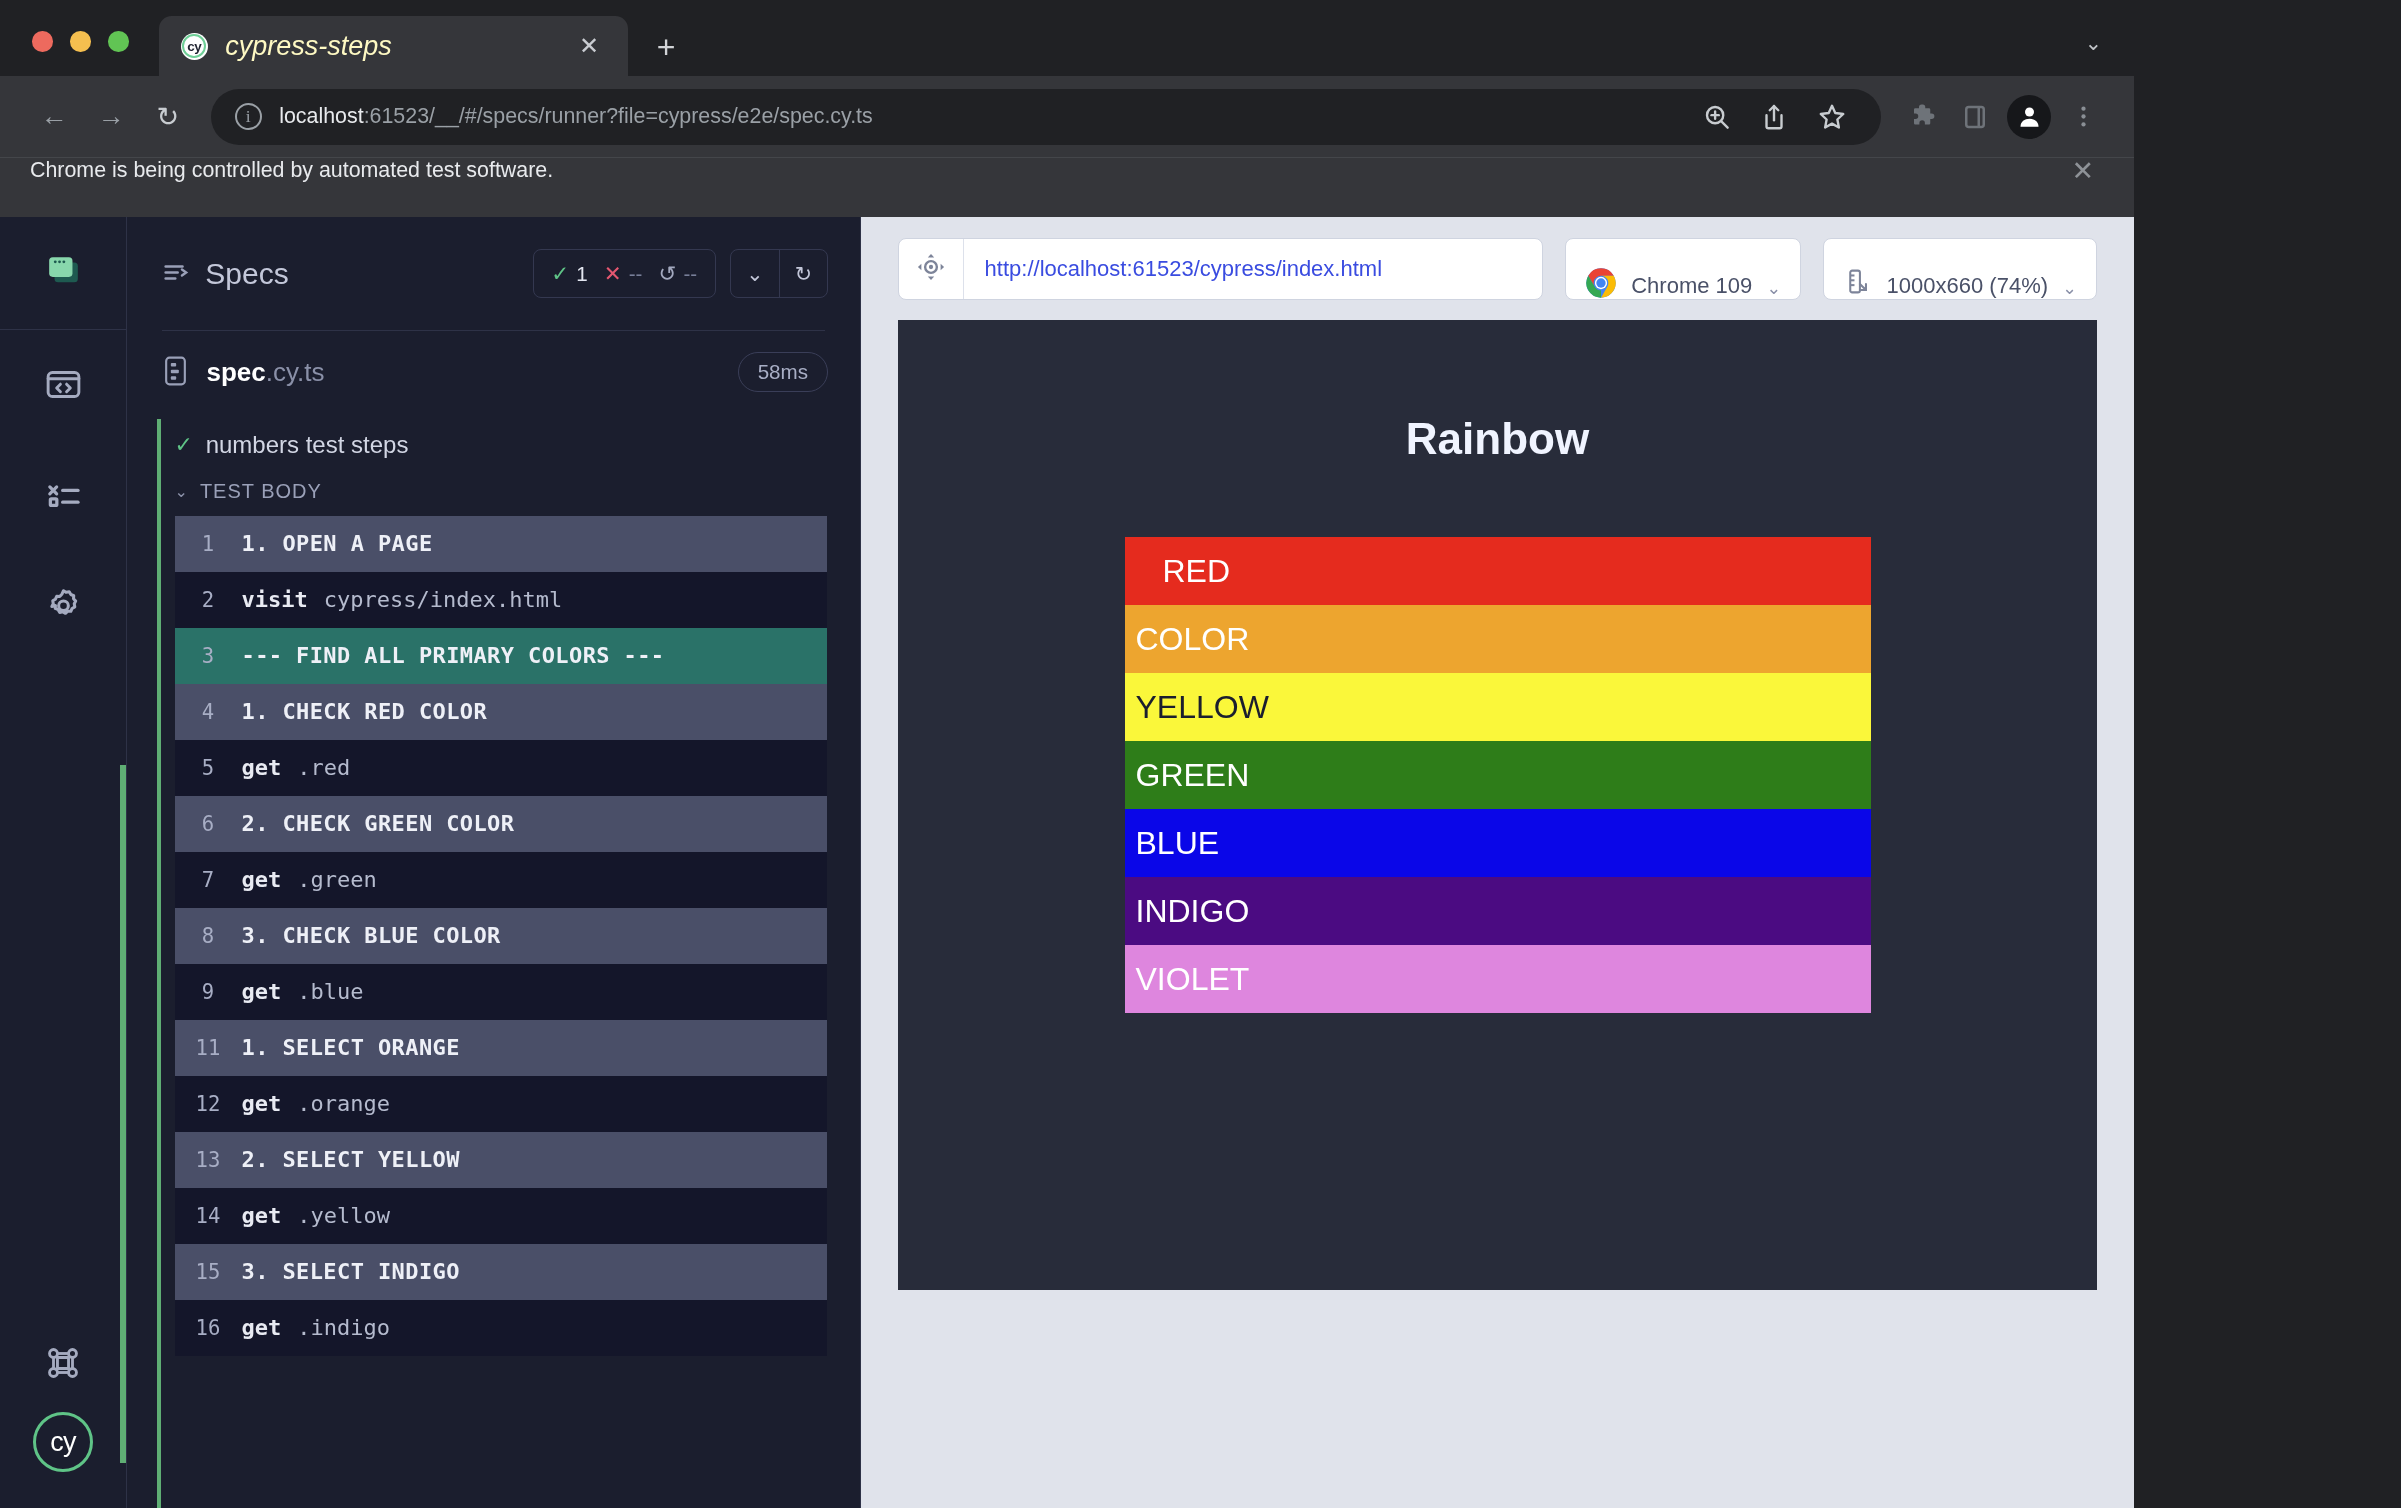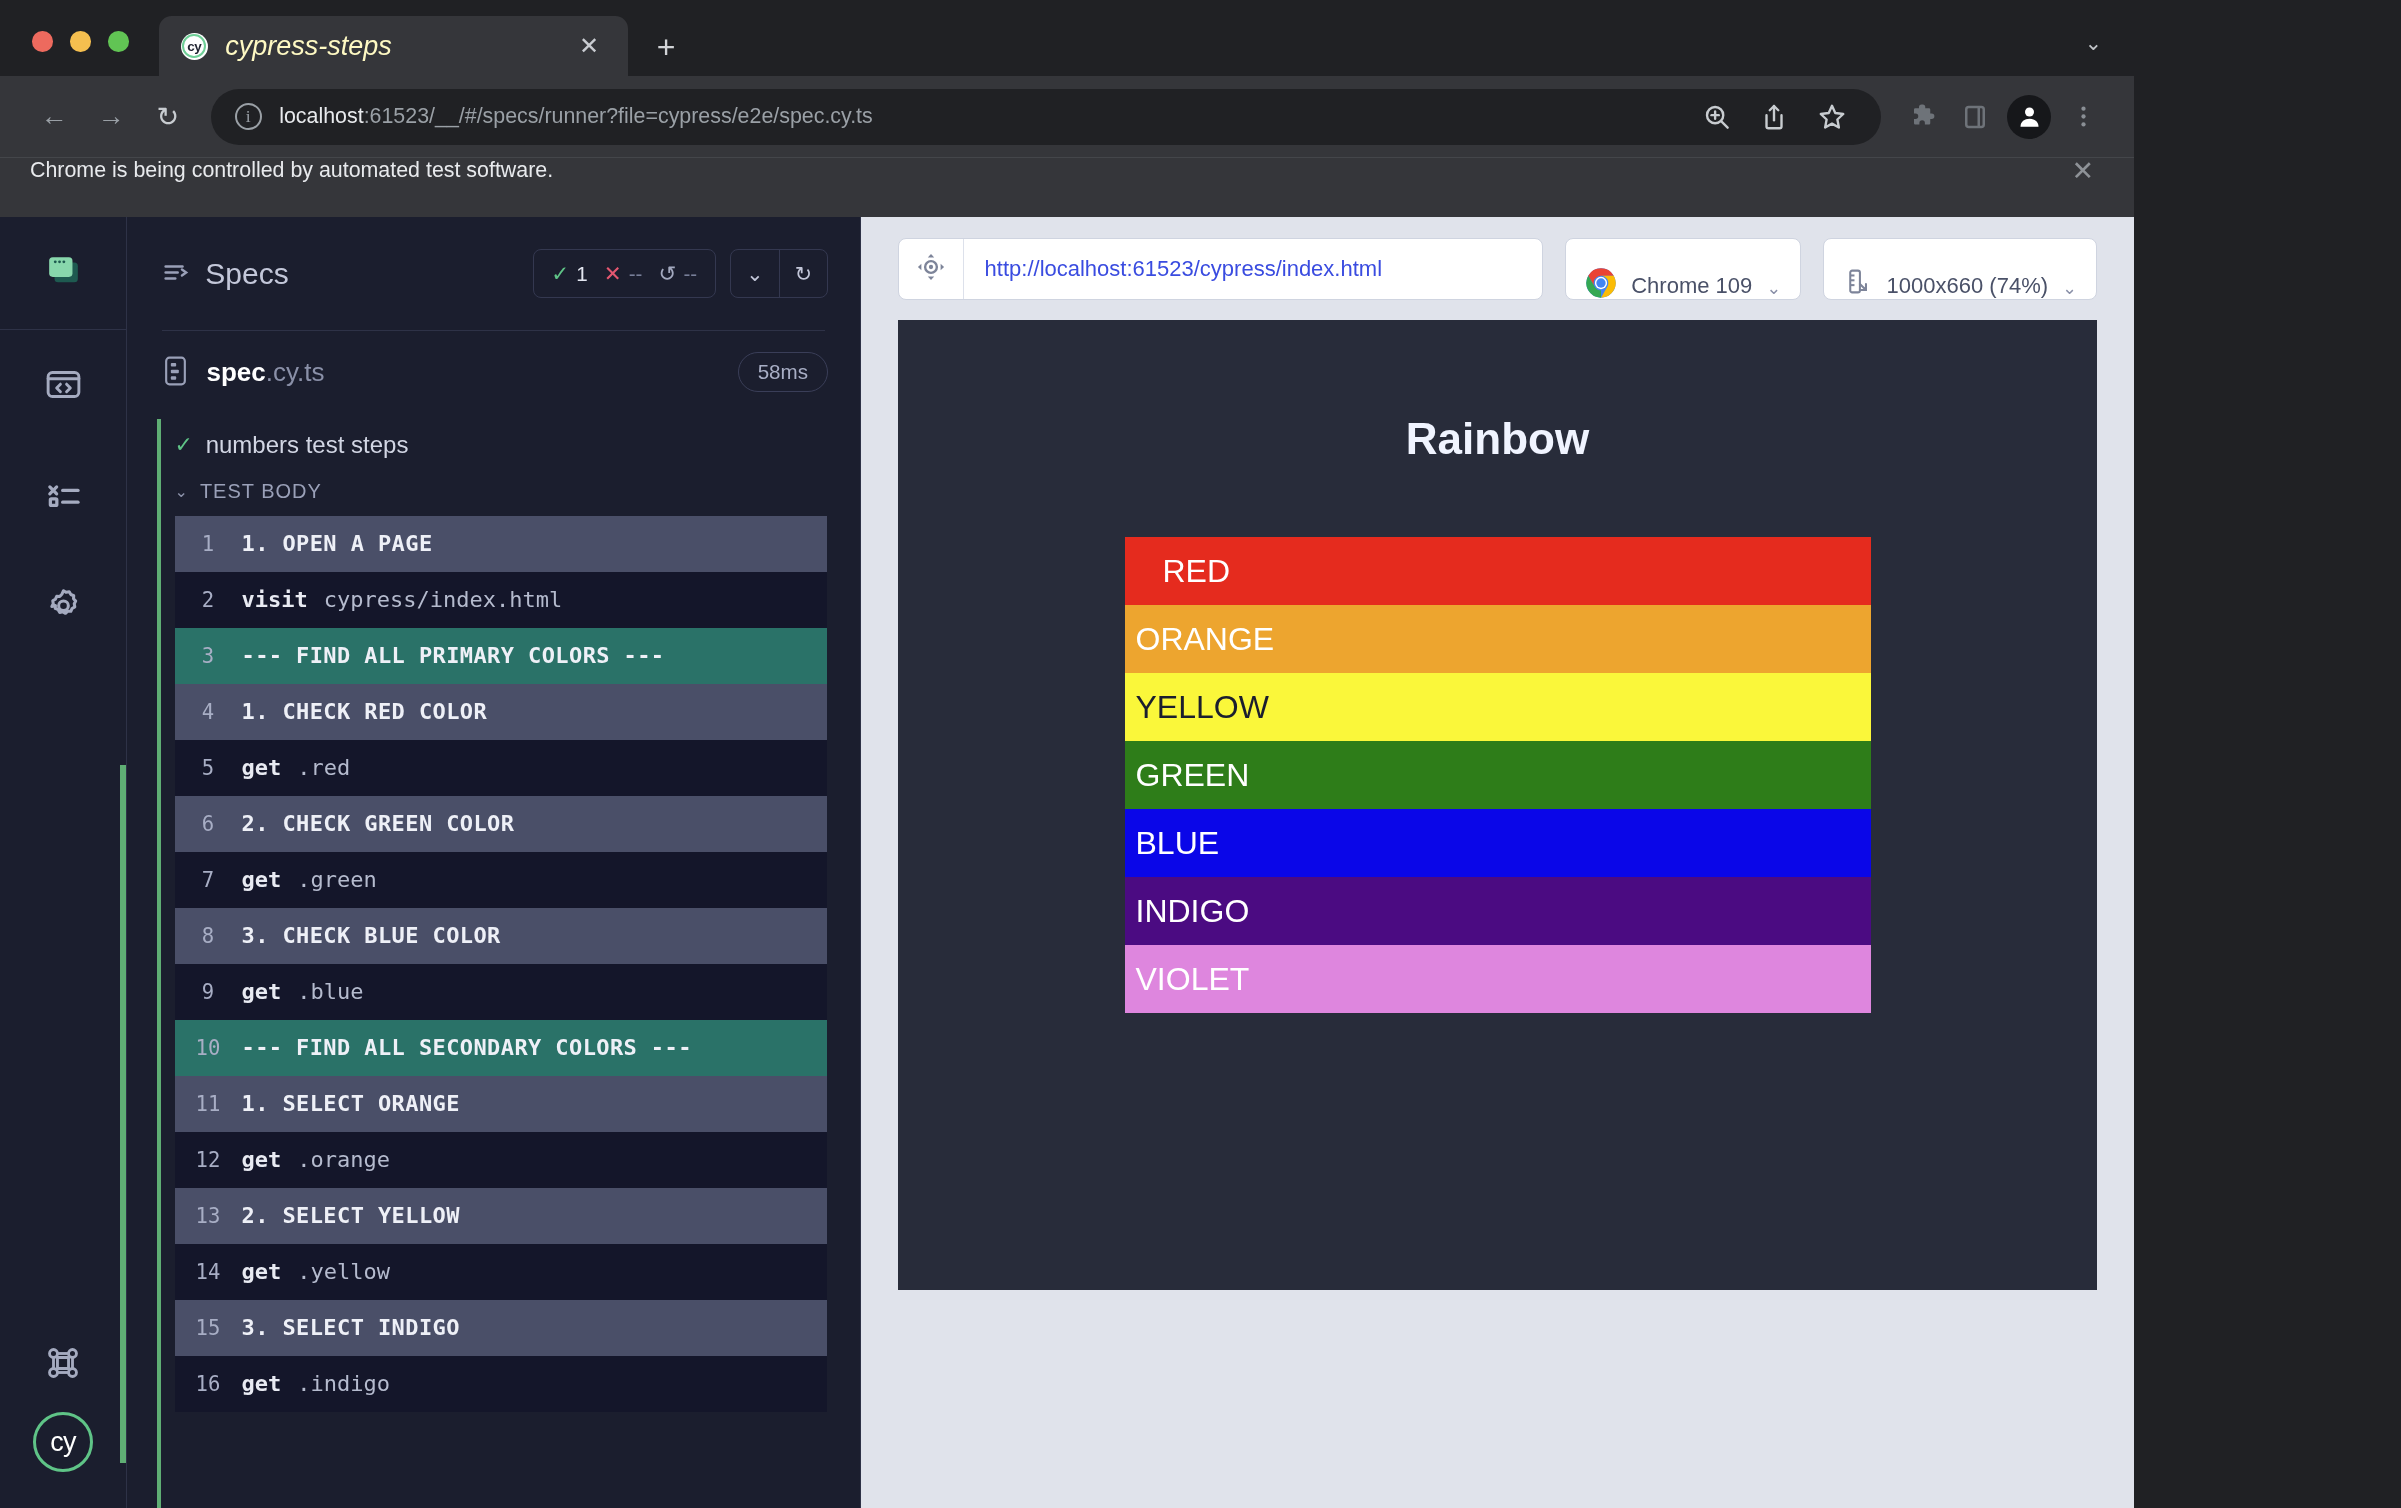--- a/index.html
+++ b/index.html
@@ -489,24 +489,20 @@
             </div>
             <div class="step alt">
               <span class="n">8</span>
               <span class="lbl">3. CHECK BLUE COLOR</span>
             </div>
             <div class="step plain">
               <span class="n">9</span>
               <span class="cmd">get</span>
               <span class="arg">.blue</span>
             </div>
-            <div class="step accent">
-              <span class="n">10</span>
-              <span class="lbl">--- FIND ALL SECONDARY COLORS ---</span>
-            </div>
             <div class="step alt">
               <span class="n">11</span>
               <span class="lbl">1. SELECT ORANGE</span>
             </div>
             <div class="step plain">
               <span class="n">12</span>
               <span class="cmd">get</span>
               <span class="arg">.orange</span>
             </div>
             <div class="step alt">
@@ -581,21 +577,21 @@
       </div>
 
       <div class="preview-stage">
         <div class="appframe">
           <div class="rainbow-title">Rainbow</div>
           <div class="bars" id="bars">
               <div class="bar" style="background: rgb(229, 43, 30); color: rgb(255, 255, 255); padding-left: 38px;">
                 <span>RED</span>
               </div>
               <div class="bar" style="background: rgb(237, 165, 47); color: rgb(255, 255, 255);">
-                <span>ORANGE</span>
+                <span>COLOR</span>
               </div>
               <div class="bar" style="background: rgb(250, 247, 58); color: rgb(27, 30, 46);">
                 <span>YELLOW</span>
               </div>
               <div class="bar" style="background: rgb(46, 125, 25); color: rgb(255, 255, 255);">
                 <span>GREEN</span>
               </div>
               <div class="bar" style="background: rgb(10, 6, 232); color: rgb(255, 255, 255);">
                 <span>BLUE</span>
               </div>

